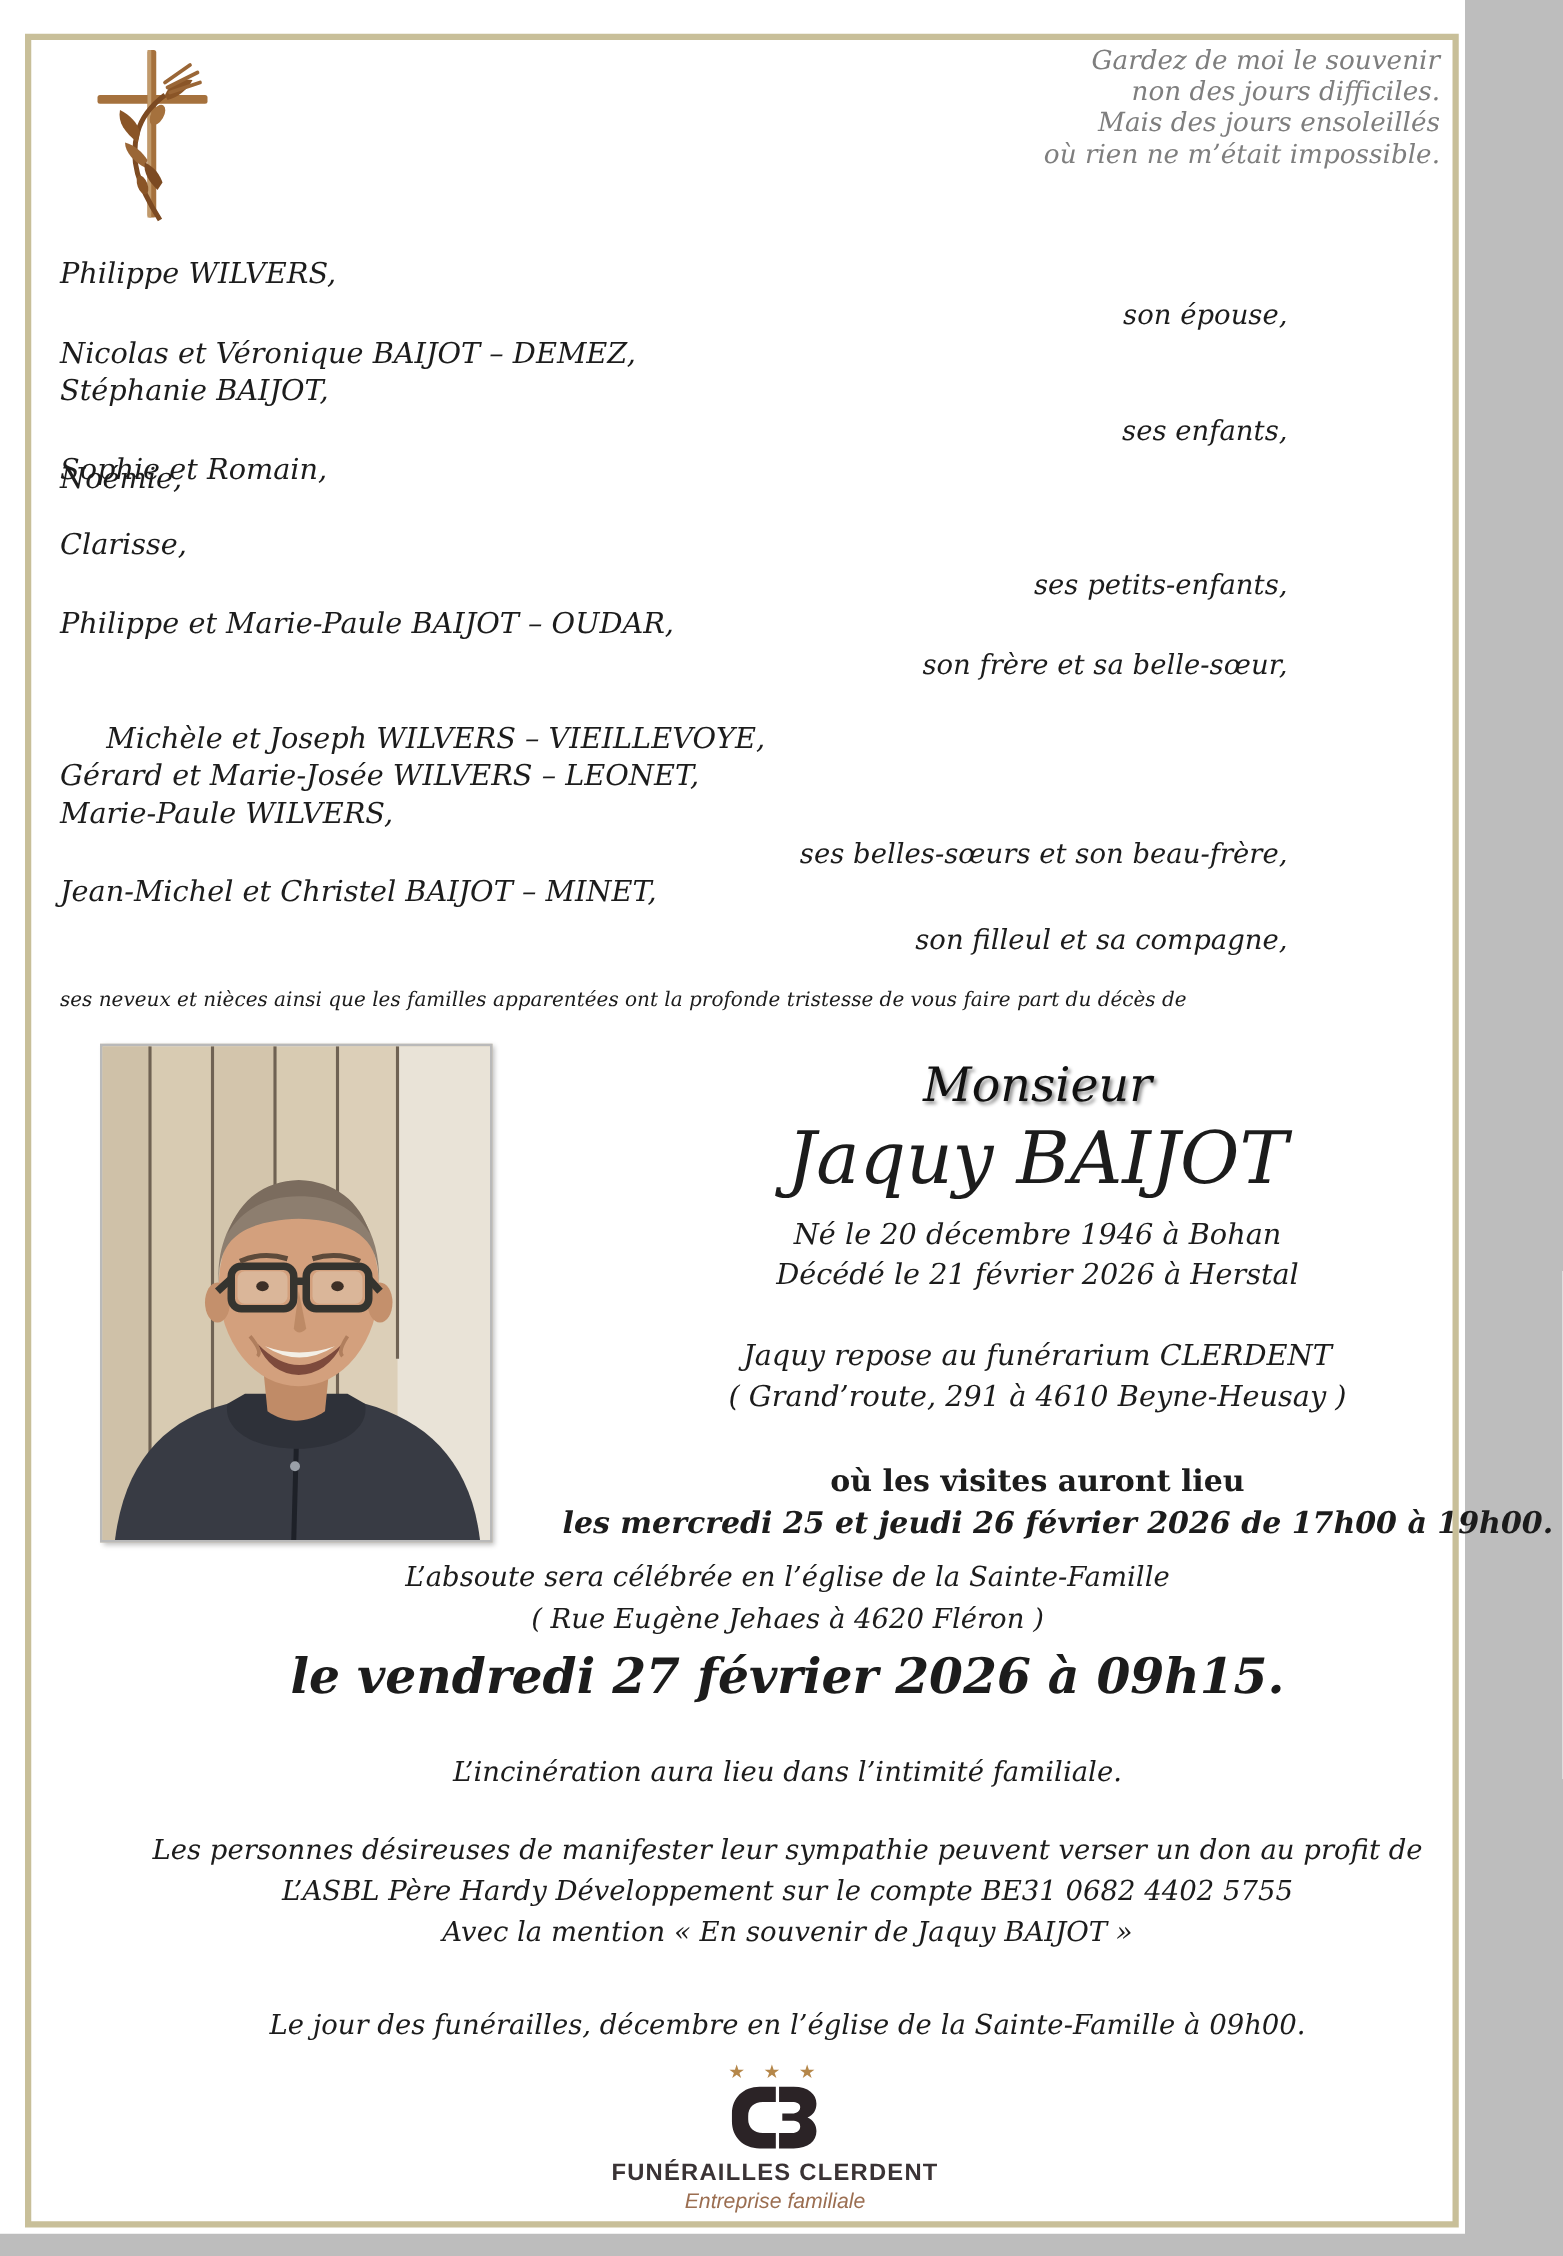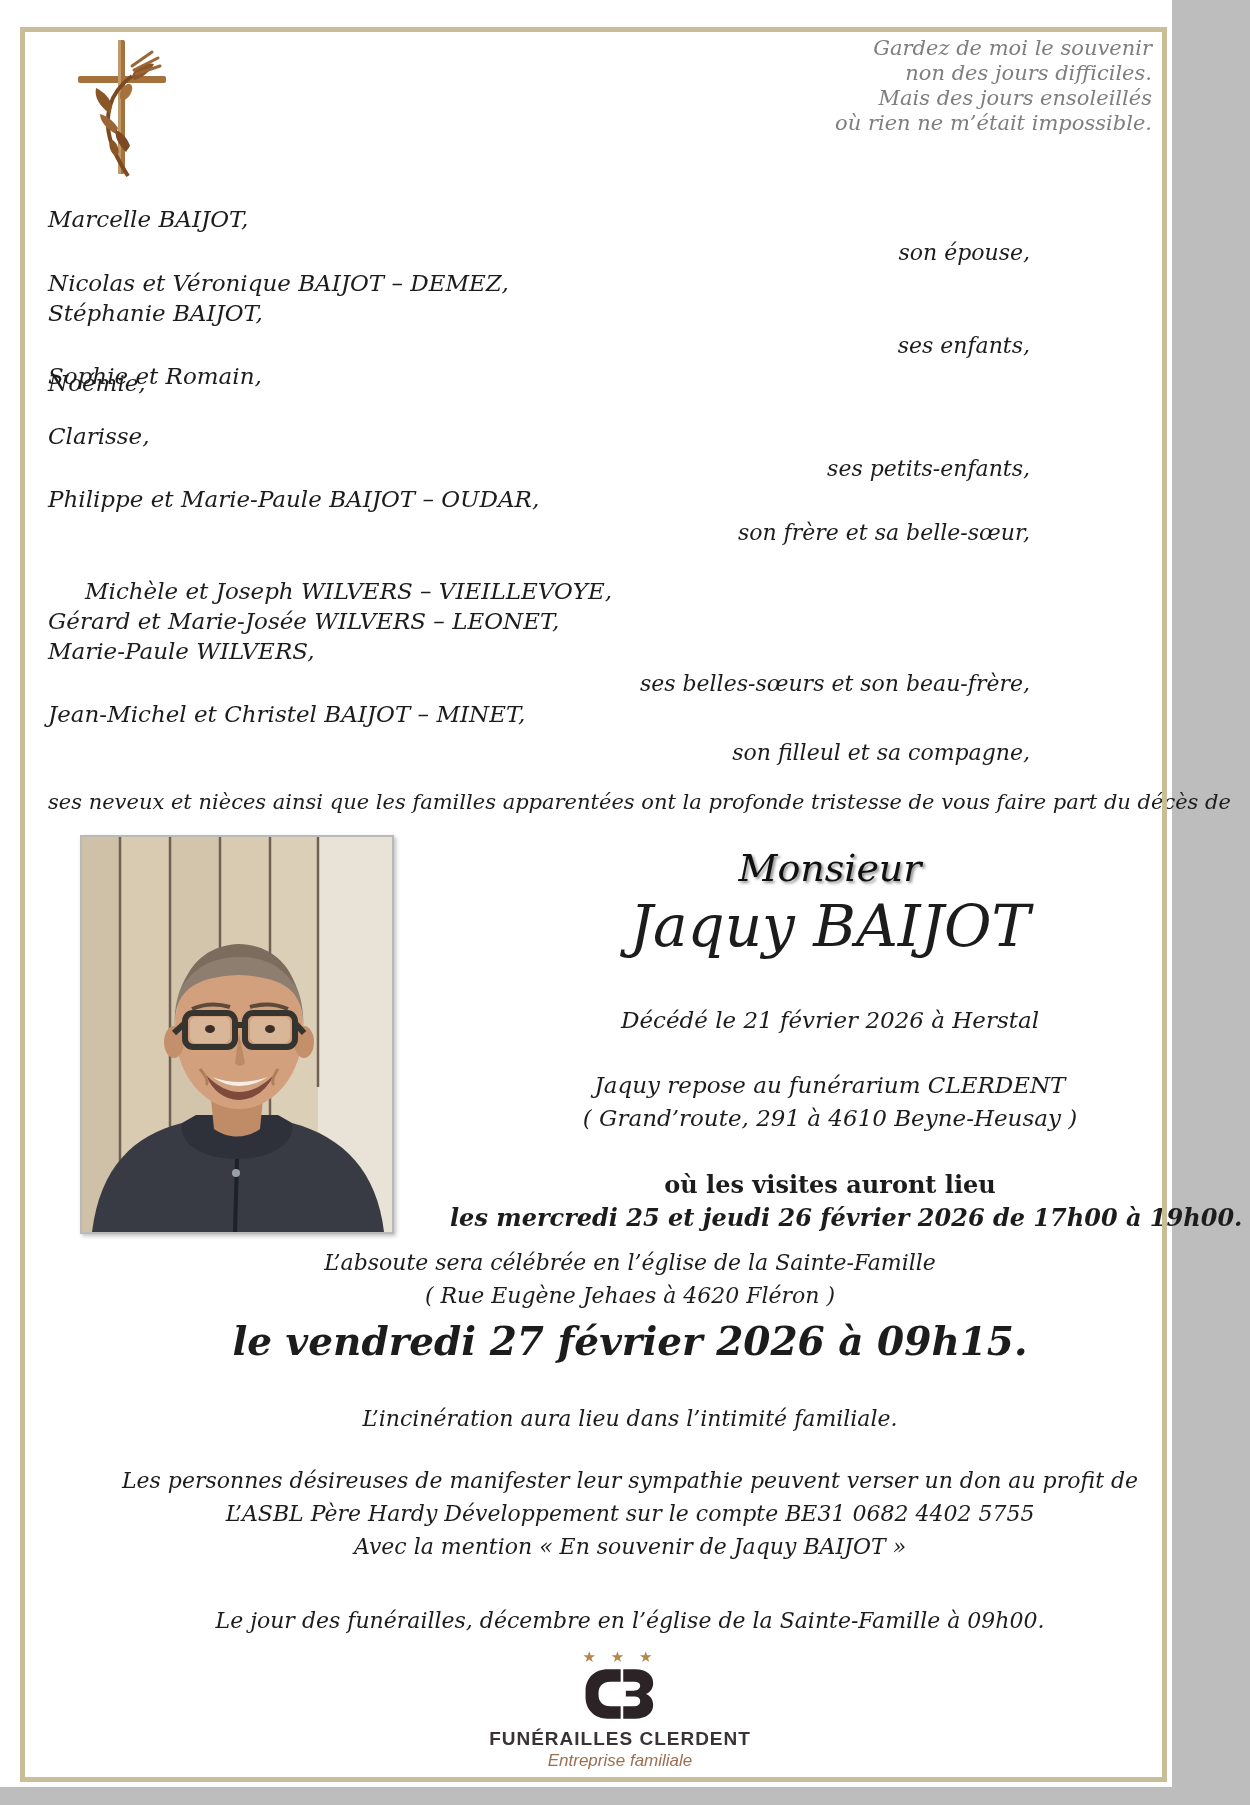--- a/index.html
+++ b/index.html
@@ -46,21 +46,21 @@
   .fl.left{left:48px;}
   .fl.right{left:0;width:1030px;text-align:right;font-size:22px;}
   .l1{top:206px;}  .l2{top:240px;}  .l3{top:270px;}  .l4{top:300px;}
   .l5{top:333px;}  .l6{top:363px;}  .l7{top:370px;}  .l8{top:423px;}
   .l9{top:456px;}  .l10{top:486px;} .l11{top:520px;} .l12{top:578px;margin-left:37px;}
   .l13{top:608px;} .l14{top:638px;} .l15{top:671px;} .l16{top:701px;}
   .l17{top:740px;}
 
   .intro{
     top:790px;left:48px;width:1165px;
-    font-style:italic;font-size:21px;
+    font-style:italic;font-size:16px;
     white-space:nowrap;
   }
 
   
   .photo{
     top:835px;left:80px;width:310px;height:395px;
     border:2px solid #b9b9b9;
     box-shadow:inset 0 0 0 3px #e8e8e8, 2px 2px 4px rgba(0,0,0,0.25);
     background:#d9cdb6;
   }
@@ -126,21 +126,21 @@
       <ellipse cx="56" cy="56" rx="5" ry="9" fill="#a5713d" transform="rotate(30 56 56)"></ellipse>
       <ellipse cx="44" cy="112" rx="4" ry="8" fill="#8a5527" transform="rotate(-20 44 112)"></ellipse>
     </svg>
   </div>
 
   <div class="abs quote">Gardez de moi le souvenir
 non des jours difficiles.
 Mais des jours ensoleillés
 où rien ne m’était impossible.</div>
 
-  <div class="fl left l1">Marcelle BAIJOT,</div>
+  <div class="fl left l1">Philippe WILVERS,</div>
   <div class="fl right l2">son épouse,</div>
   <div class="fl left l3">Nicolas et Véronique BAIJOT – DEMEZ,</div>
   <div class="fl left l4">Stéphanie BAIJOT,</div>
   <div class="fl right l5">ses enfants,</div>
   <div class="fl left l6">Sophie et Romain,</div>
   <div class="fl left l7">Noémie,</div>
   <div class="fl left l8">Clarisse,</div>
   <div class="fl right l9">ses petits-enfants,</div>
   <div class="fl left l10">Philippe et Marie-Paule BAIJOT – OUDAR,</div>
   <div class="fl right l11">son frère et sa belle-sœur,</div>
@@ -200,20 +200,21 @@
       <path d="M157,196 L153,226 Q157,232 163,226 Z" fill="#bd8a66"></path>
 
       <path d="M124,238 Q157,272 192,238 Q180,262 157,263 Q134,262 124,238 Z" fill="#7d4a3c"></path>
       <path d="M130,240 Q157,258 186,240 Q157,250 130,240 Z" fill="#f3efe6"></path>
       <path d="M118,232 Q128,244 124,248 M196,232 Q188,244 192,248" stroke="#b07e5d" stroke-width="3" fill="none"></path>
     </svg>
   </div>
 
   <div class="abs uc monsieur">Monsieur</div>
   <div class="abs uc name">Jaquy BAIJOT</div>
+  <div class="abs uc born">Né le 20 décembre 1946 à Bohan</div>
   <div class="abs uc died">Décédé le 21 février 2026 à Herstal</div>
   <div class="abs uc repose1">Jaquy repose au funérarium CLERDENT</div>
   <div class="abs uc repose2">( Grand’route, 291 à 4610 Beyne-Heusay )</div>
   <div class="abs uc visit1">où les visites auront lieu</div>
   <div class="abs uc visit2">les mercredi 25 et jeudi 26 février 2026 de 17h00 à 19h00.</div>
 
   <div class="abs lc absoute">L’absoute sera célébrée en l’église de la Sainte-Famille</div>
   <div class="abs lc rue">( Rue Eugène Jehaes à 4620 Fléron )</div>
   <div class="abs lc bigdate">le vendredi 27 février 2026 à 09h15.</div>
   <div class="abs lc cremation">L’incinération aura lieu dans l’intimité familiale.</div>

